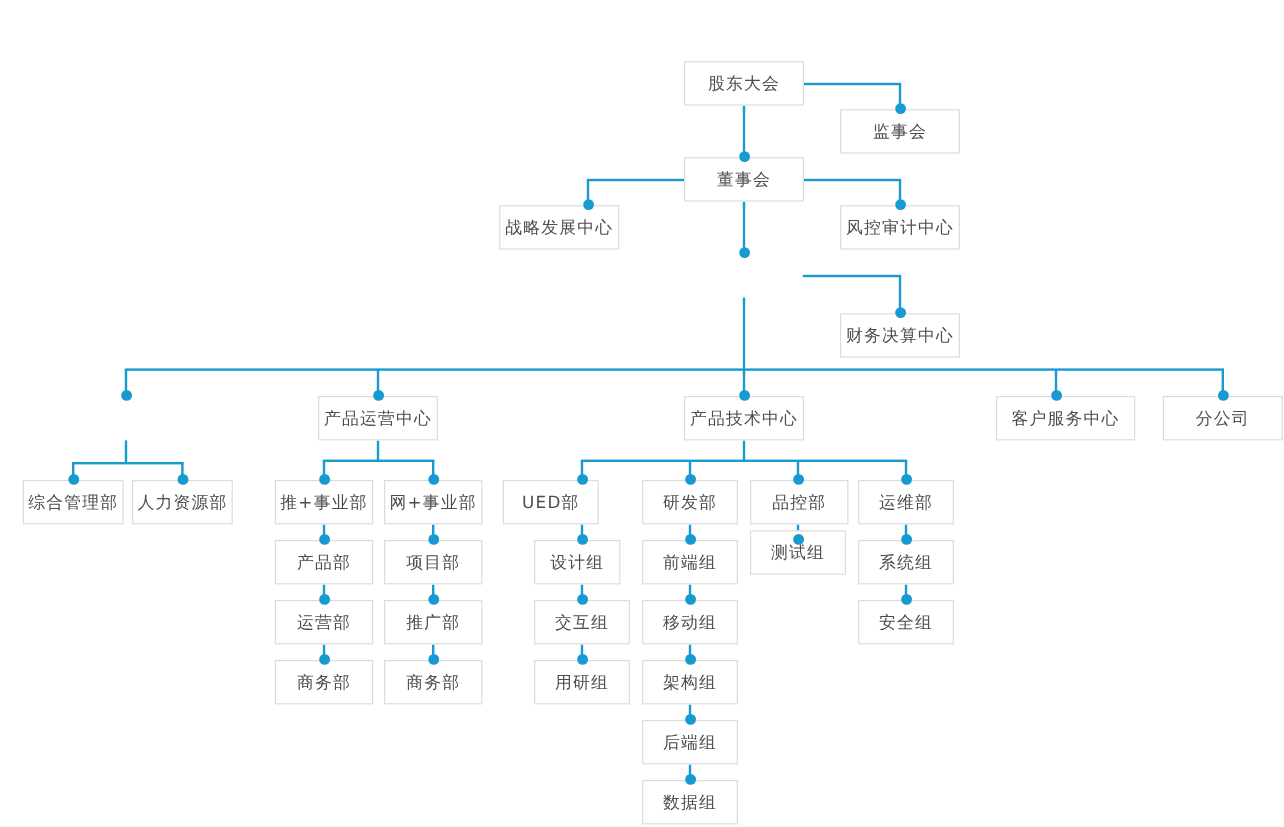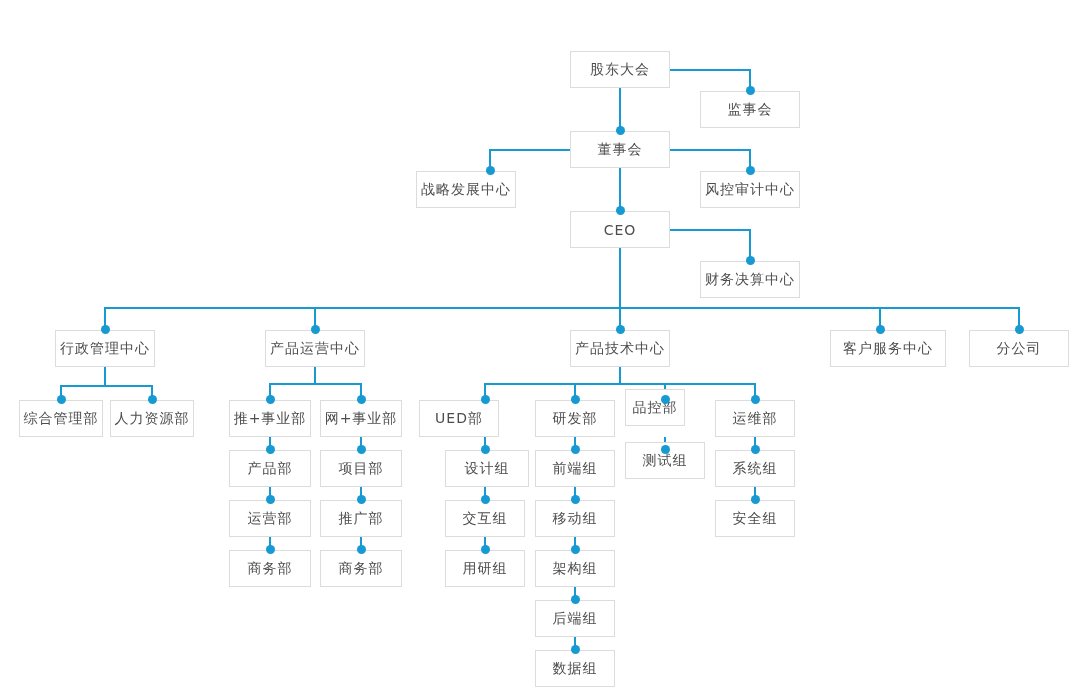--- a/index.html
+++ b/index.html
@@ -55,29 +55,23 @@
     </div>
     <div class="node" style="left: 570px; top: 131px; width: 100px; height: 37px;">
       <span>董事会</span>
     </div>
     <div class="node" style="left: 416px; top: 171px; width: 100px; height: 37px;">
       <span>战略发展中心</span>
     </div>
     <div class="node" style="left: 700px; top: 171px; width: 100px; height: 37px;">
       <span>风控审计中心</span>
     </div>
-    <div class="node" style="left: 570px; top: 211px; width: 100px; height: 37px;">
-      <span>CEO</span>
-    </div>
     <div class="node" style="left: 700px; top: 261px; width: 100px; height: 37px;">
       <span>财务决算中心</span>
     </div>
-    <div class="node" style="left: 55px; top: 330px; width: 100px; height: 37px;">
-      <span>行政管理中心</span>
-    </div>
     <div class="node" style="left: 265px; top: 330px; width: 100px; height: 37px;">
       <span>产品运营中心</span>
     </div>
     <div class="node" style="left: 570px; top: 330px; width: 100px; height: 37px;">
       <span>产品技术中心</span>
     </div>
     <div class="node" style="left: 830px; top: 330px; width: 116px; height: 37px;">
       <span>客户服务中心</span>
     </div>
     <div class="node" style="left: 969px; top: 330px; width: 100px; height: 37px;">
@@ -112,27 +106,27 @@
     </div>
     <div class="node" style="left: 320px; top: 550px; width: 82px; height: 37px;">
       <span>商务部</span>
     </div>
     <div class="node" style="left: 419px; top: 400px; width: 80px; height: 37px;">
       <span>UED部</span>
     </div>
     <div class="node" style="left: 535px; top: 400px; width: 80px; height: 37px;">
       <span>研发部</span>
     </div>
-    <div class="node" style="left: 625px; top: 389px; width: 60px; height: 37px;">
+    <div class="node" style="left: 625px; top: 400px; width: 82px; height: 37px;">
       <span>品控部</span>
     </div>
     <div class="node" style="left: 715px; top: 400px; width: 80px; height: 37px;">
       <span>运维部</span>
     </div>
-    <div class="node" style="left: 445px; top: 450px; width: 84px; height: 37px;">
+    <div class="node" style="left: 445px; top: 450px; width: 72px; height: 37px;">
       <span>设计组</span>
     </div>
     <div class="node" style="left: 535px; top: 450px; width: 80px; height: 37px;">
       <span>前端组</span>
     </div>
     <div class="node" style="left: 625px; top: 442px; width: 80px; height: 37px;">
       <span>测试组</span>
     </div>
     <div class="node" style="left: 445px; top: 500px; width: 80px; height: 37px;">
       <span>交互组</span>

